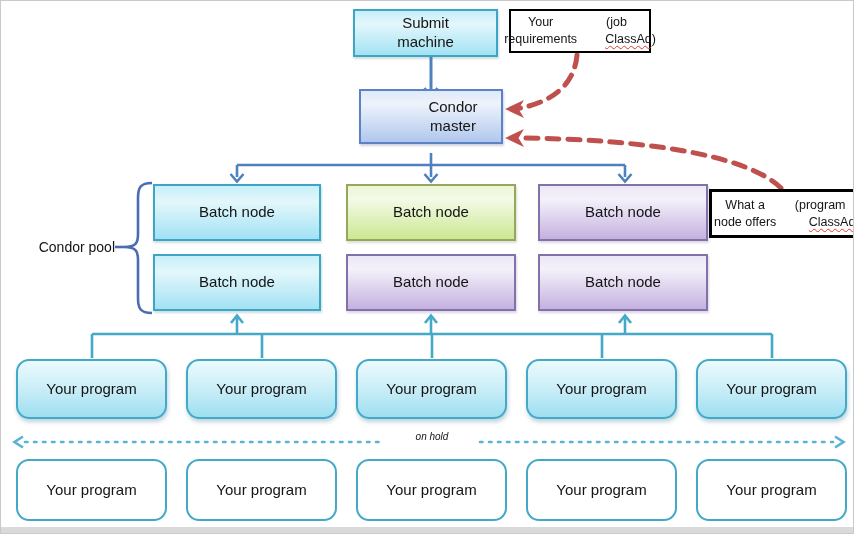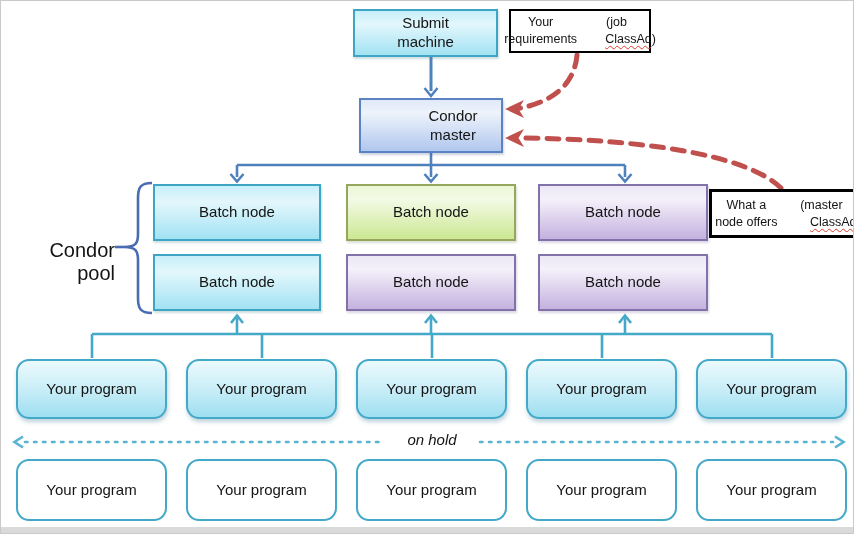--- a/index.html
+++ b/index.html
@@ -14,22 +14,22 @@
   .cyan{background:linear-gradient(180deg,#c7eff9 0%,#e3f7fc 30%,#a2e2f3 100%);border:2px solid #3fa5c4;box-shadow:1px 2px 2px rgba(60,120,140,.25);}
   .blue{background:linear-gradient(180deg,#e0e9f8 0%,#eef3fb 25%,#b0c7ee 100%);border:2px solid #5b82c3;box-shadow:1px 2px 2px rgba(60,80,140,.25);}
   .green{background:linear-gradient(180deg,#ebf6d6 0%,#f3fae6 25%,#cbe892 100%);border:2px solid #97a65e;box-shadow:1px 2px 2px rgba(90,110,60,.22);}
   .purple{background:linear-gradient(180deg,#ece7f5 0%,#f4f1fa 25%,#c4b1df 100%);border:2px solid #8272aa;box-shadow:1px 2px 2px rgba(90,70,130,.22);}
   .prog-cyan{background:linear-gradient(180deg,#ebfafd 0%,#cdeff8 45%,#9edff1 100%);border:2px solid #44a9c8;border-radius:13px;box-shadow:1px 3px 4px rgba(70,130,155,.35);}
   .prog-white{background:#ffffff;border:2.5px solid #44a9c8;border-radius:13px;}
   .callout{position:absolute;background:#ffffff;border:2.5px solid #000;box-sizing:border-box;
     display:flex;flex-direction:row;align-items:center;justify-content:center;
     font-size:12.5px;line-height:1.35;text-align:center;z-index:3;}
   .squiggle{text-decoration-line:underline;text-decoration-style:wavy;text-decoration-color:#e03a2b;text-decoration-thickness:1px;text-underline-offset:2px;margin-left:28px;}
-  #condor-pool-label{position:absolute;left:18px;top:238px;width:96px;font-size:20px;text-align:right;}
-  #on-hold-label{position:absolute;left:388px;top:430px;width:86px;font-size:15px;font-style:italic;text-align:center;}
+  #condor-pool-label{position:absolute;left:18px;top:238px;width:96px;font-size:14px;text-align:right;}
+  #on-hold-label{position:absolute;left:388px;top:430px;width:86px;font-size:10px;font-style:italic;text-align:center;}
   #connectors{position:absolute;left:0;top:0;z-index:0;}
   .node{z-index:1;}
 </style>
 </head>
 <body>
 
 <div id="canvas">
 
   <svg id="connectors" width="852" height="532" viewBox="0 0 852 532">
 
@@ -83,21 +83,21 @@
     <g stroke="#c0504d" stroke-width="5" fill="none" stroke-linecap="round">
       <path d="M780 187 C745 153 640 138 516 137" stroke-dasharray="12 9"></path>
     </g>
     <polygon fill="#c0504d" points="504,137 523,128 517.5,137 523,146"></polygon>
   </svg>
 
   <div class="box cyan node" style="left:352px;top:8px;width:145px;height:48px;">
     <span class="box-label">Submit
 machine</span>
   </div>
-  <div class="box blue node" style="left:358px;top:97px;width:144px;height:55px;padding-left:44px;">
+  <div class="box blue node" style="left:358px;top:88px;width:144px;height:55px;padding-left:44px;">
     <span class="box-label">Condor master</span>
   </div>
 
   <div class="box cyan node" style="left:152px;top:183px;width:168px;height:57px;">
     <span class="box-label">Batch node</span>
   </div>
   <div class="box green node" style="left:345px;top:183px;width:170px;height:57px;">
     <span class="box-label">Batch node</span>
   </div>
   <div class="box purple node" style="left:537px;top:183px;width:170px;height:57px;">
@@ -148,17 +148,17 @@
   <div class="box prog-white node" style="left:695px;top:458px;width:151px;height:62px;">
     <span class="box-label">Your program</span>
   </div>
 
   <div class="callout" style="left:508px;top:8px;width:142px;height:44px;">
     <div><span>Your requirements</span></div>
     <div><span>(job </span><span class="squiggle">ClassAd</span><span>)</span></div>
   </div>
   <div class="callout" style="left:708px;top:188px;width:156px;height:49px;border-width:3px;">
     <div><span>What a node offers</span></div>
-    <div><span>(master </span><span class="squiggle">ClassAd</span><span>)</span></div>
+    <div><span>(program </span><span class="squiggle">ClassAd</span><span>)</span></div>
   </div>
 
   <div id="bottom-chrome"></div>
 </div>
 
 </body></html>

